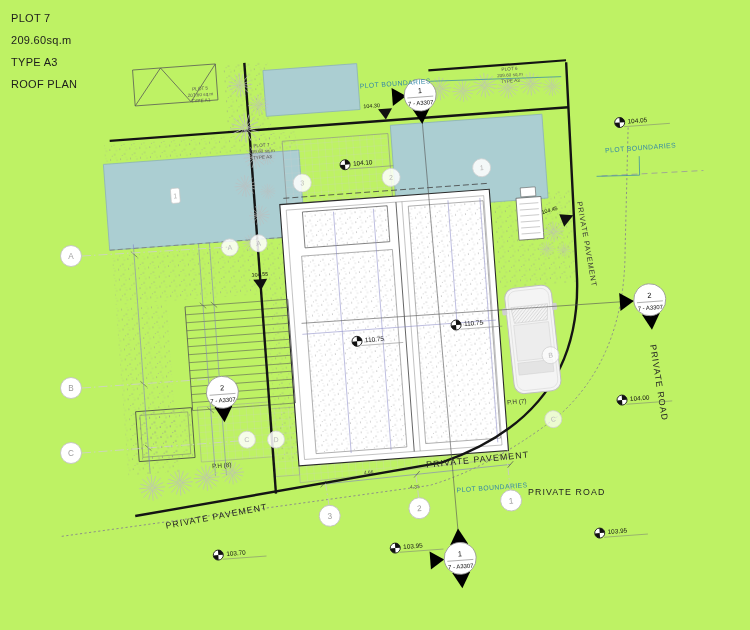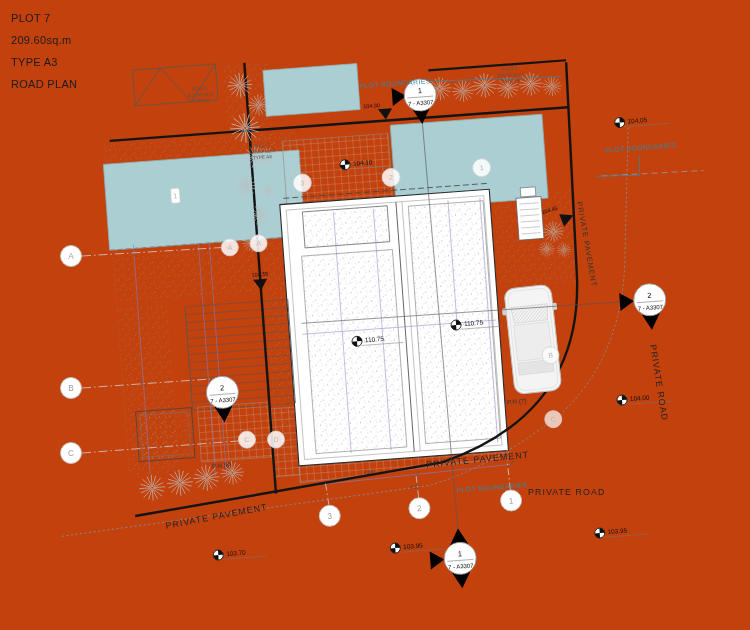--- a/index.html
+++ b/index.html
@@ -1,16 +1,16 @@
 <!DOCTYPE html>
 <html><head>
 <meta charset="utf-8">
 <style>
   html,body{margin:0;padding:0;background:#ffffff;}
-  .canvas{position:relative;width:750px;height:630px;background:#c2410c;overflow:hidden;
+  .canvas{position:relative;width:750px;height:630px;background:#bef264;overflow:hidden;
           font-family:"Liberation Sans",sans-serif;}
   .titleblock{position:absolute;left:11px;top:11px;color:#1c1c1c;font-size:11px;letter-spacing:.3px;z-index:5;}
   .titleblock div{height:22px;line-height:15px;}
   svg{position:absolute;left:0;top:0;}
   svg text{font-family:"Liberation Sans",sans-serif;}
   .t-road{font-size:8.8px;fill:#222;letter-spacing:1.1px;}
   .t-road-sm{font-size:7.4px;fill:#333;letter-spacing:.9px;}
   .t-teal{font-size:6.8px;fill:#3488a6;letter-spacing:.45px;}
   .t-spot{font-size:6.4px;fill:#111;}
   .t-spot-sm{font-size:5.4px;fill:#111;}
@@ -24,21 +24,21 @@
 </style>
 </head>
 <body>
 
 <div class="canvas">
 
   <div class="titleblock">
     <div>PLOT 7</div>
     <div>209.60sq.m</div>
     <div>TYPE A3</div>
-    <div>ROAD PLAN</div>
+    <div>ROOF PLAN</div>
   </div>
 
   <svg width="750" height="630" viewBox="0 0 750 630">
     <defs>
       <pattern id="stip" width="10" height="10" patternUnits="userSpaceOnUse">
         <circle cx="1.5" cy="2" r="0.5" fill="#8f8f8f"></circle>
         <circle cx="6" cy="7" r="0.5" fill="#8f8f8f"></circle>
         <circle cx="8" cy="3" r="0.45" fill="#9a9a9a"></circle>
         <circle cx="3.5" cy="8.5" r="0.4" fill="#9a9a9a"></circle>
         <circle cx="7" cy="0.5" r="0.35" fill="#a5a5a5"></circle>

